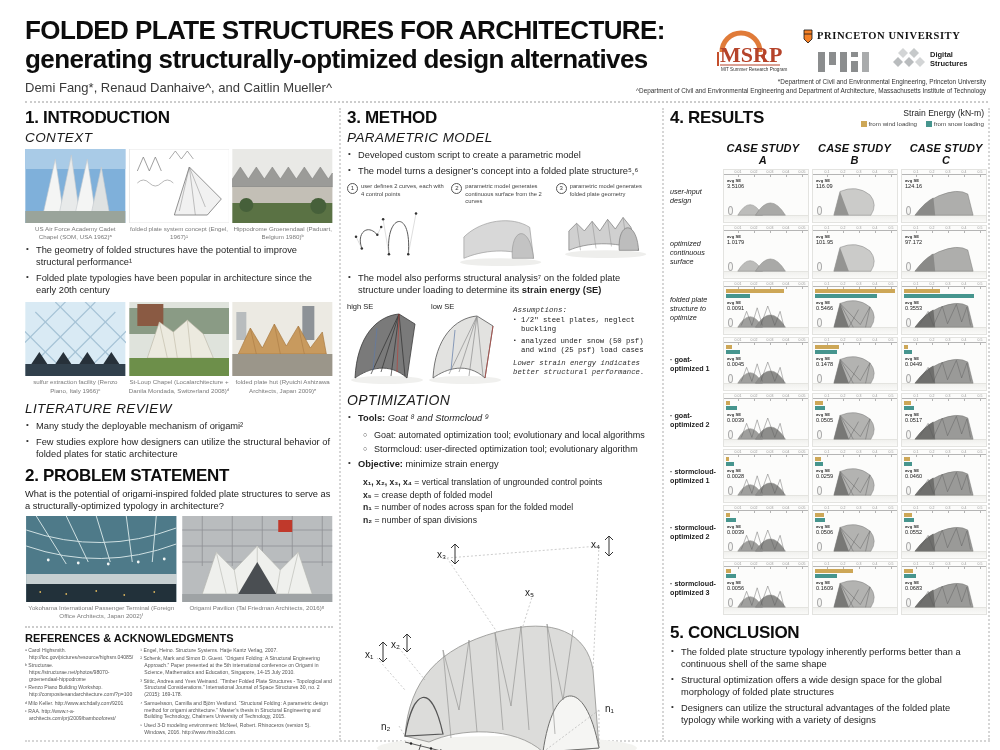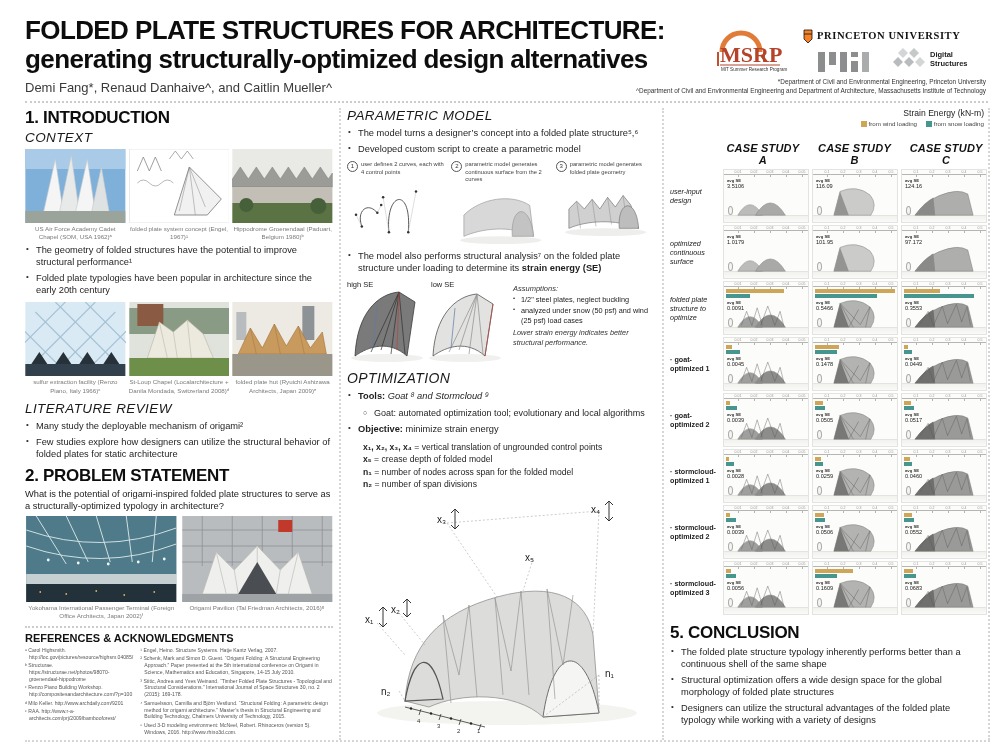--- a/index.html
+++ b/index.html
@@ -41,21 +41,21 @@
   
   .steps{display:flex;gap:5px;margin:2px 0 1px 0;}
   .step{flex:1;}
   .stepline{display:flex;gap:3px;align-items:flex-start;}
   .cnum{flex:none;width:9px;height:9px;border:1px solid #555;border-radius:50%;font-size:6px;line-height:9px;text-align:center;color:#333;}
   .steplab{font-size:5.8px;color:#444;line-height:1.3;}
   .step svg{width:100%;height:60px;display:block;margin-top:2px;}
   .serow{display:flex;gap:8px;margin:3px 0 4px 0;}
   .seimgs{position:relative;width:158px;height:84px;flex:none;text-align:right;}
   .selab{position:absolute;font-size:7.5px;color:#222;z-index:2;}
-  .assump{flex:1;padding-top:4px;}
+  .assump{flex:1;padding-top:4px;font-family:Liberation Mono, monospace;}
   .assump-t{font-size:7.5px;font-style:italic;color:#333;margin-bottom:2px;}
   ul.assump-l{list-style:none;margin:0;padding:0;}
   ul.assump-l li{font-size:7.3px;line-height:1.3;color:#222;position:relative;padding-left:8px;margin-bottom:2px;}
   ul.assump-l li:before{content:"•";position:absolute;left:0;font-size:6px;}
   .assump-n{font-size:7.3px;font-style:italic;color:#333;margin-top:3px;line-height:1.3;}
   .varline{font-size:8.6px;line-height:1.45;margin-left:16px;color:#1e1e1e;}
   .varline b{font-weight:bold;}
   
   .res-head{position:relative;height:34px;}
   .res-legend{position:absolute;right:2px;top:0;text-align:right;}
@@ -291,24 +291,25 @@
         <div class="refit">¹ Engel, Heino. Structure Systems. Hatje Kantz Verlag, 2007.</div>
         <div class="refit">² Schenk, Mark and Simon D. Guest. “Origami Folding: A Structural Engineering Approach.” Paper presented at the 5th international conference on Origami in Science, Mathematics and Education, Singapore, 14-15 July 2010.</div>
         <div class="refit">³ Stitic, Andrea and Yves Weinand. “Timber Folded Plate Structures - Topological and Structural Considerations.” International Journal of Space Structures 30, no. 2 (2015): 169-178.</div>
         <div class="refit">⁴ Samuelsson, Camilla and Björn Vestlund. “Structural Folding: A parametric design method for origami architecture.” Master’s thesis in Structural Engineering and Building Technology, Chalmers University of Technology, 2015.</div>
         <div class="refit">⁵ Used 3-D modeling environment: McNeel, Robert. Rhinoceros (version 5). Windows, 2016. http://www.rhino3d.com.</div>
       </div>
   </div>
 </div>
 
 <div class="abs col2">
+  <div class="h1">3. METHOD</div>
   <div class="h2">PARAMETRIC MODEL</div>
   <ul class="b">
+    <li>Developed custom script to create a parametric model</li>
     <li>The model turns a designer’s concept into a folded plate structure⁵,⁶</li>
-    <li>Developed custom script to create a parametric model</li>
   </ul>
 
   <div class="steps">
     <div class="step">
       <div class="stepline">
           <span class="cnum">1</span>
         <span class="steplab">user defines 2 curves, each with 4 control points</span>
         </div>
       <svg viewBox="0 0 100 62">
         <path d="M14,50 C8,34 20,24 30,36" fill="none" stroke="#555" stroke-width="1"></path>
@@ -385,20 +386,21 @@
       <div class="assump-n">Lower strain energy indicates better structural performance.</div>
     </div>
   </div>
 
   <div class="h2" style="font-size:14px;margin-top:6px;">OPTIMIZATION</div>
   <ul class="b">
     <li><b>Tools: </b><i>Goat ⁸ and Stormcloud ⁹</i></li>
   </ul>
   <ul class="sub">
     <li>Goat: automated optimization tool; evolutionary and local algorithms</li>
+    <li>Stormcloud: user-directed optimization tool; evolutionary algorithm</li>
   </ul>
   <ul class="b">
     <li><b>Objective: </b><span>minimize strain energy</span></li>
   </ul>
   <div class="varline"><b>x₁, x₂, x₃, x₄</b><span> = vertical translation of ungrounded control points</span></div>
   <div class="varline"><b>x₅</b><span> = crease depth of folded model</span></div>
   <div class="varline"><b>n₁</b><span> = number of nodes across span for the folded model</span></div>
   <div class="varline"><b>n₂</b><span> = number of span divisions</span></div>
 
   <svg viewBox="0 0 308 238" style="width:308px;height:238px;margin-top:4px;">
@@ -442,20 +444,21 @@
       </g>
     <text x="70" y="228" font-size="6" fill="#333">4</text>
     <text x="90" y="233" font-size="6" fill="#333">3</text>
     <text x="110" y="237.5" font-size="6" fill="#333">2</text>
     <text x="130" y="238" font-size="6" fill="#333">1</text>
   </svg>
 </div>
 
 <div class="abs col3">
   <div class="res-head">
+    <div class="h1">4. RESULTS</div>
     <div class="res-legend">
       <div class="res-legend-t">Strain Energy (kN-m)</div>
       <div class="res-legend-row">
         <span class="sw" id="sw-wind" style="background: rgb(205, 167, 87);"></span><span>from wind loading</span>
         <span class="sw" id="sw-snow" style="background: rgb(70, 149, 142);"></span><span>from snow loading</span>
       </div>
     </div>
   </div>
   <div class="case-row">
     <div class="case-lbl">CASE STUDY A</div>

